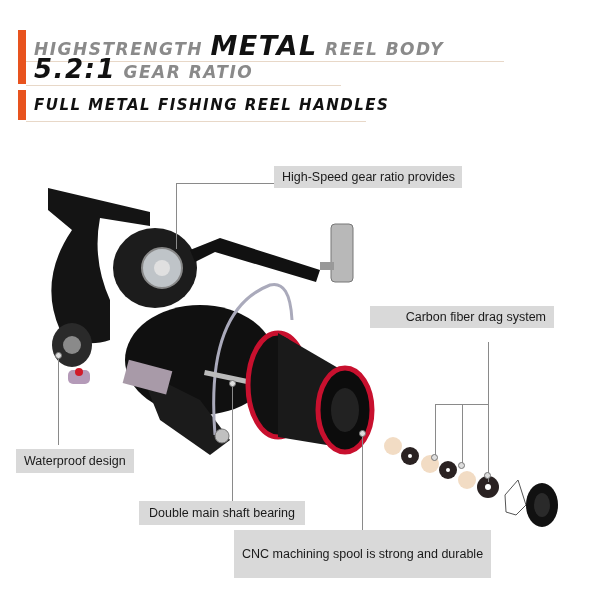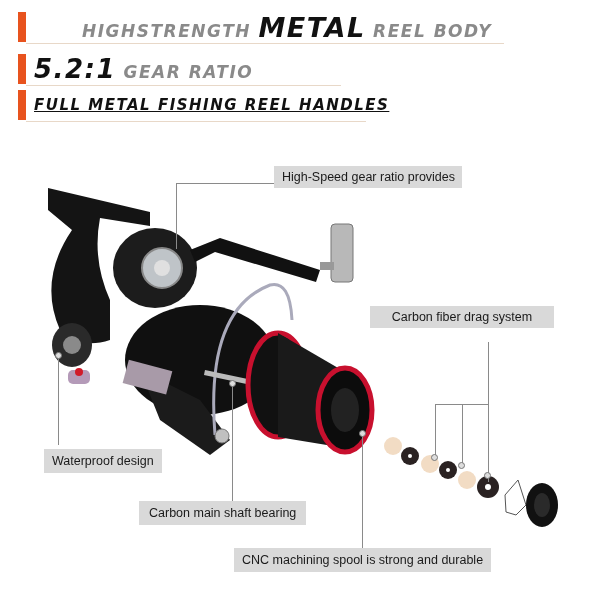--- a/index.html
+++ b/index.html
@@ -3,47 +3,47 @@
 <meta charset="utf-8">
 <style>
   html,body{margin:0;padding:0;background:#fff;}
   body{width:600px;height:600px;position:relative;overflow:hidden;font-family:"Liberation Sans",sans-serif;}
   .hdr{position:absolute;left:18px;display:flex;align-items:center;}
   .hdr .bar{width:8px;background:#e8531e;}
   .hdr .txt{padding-left:8px;font-style:italic;font-weight:bold;letter-spacing:1.5px;text-transform:uppercase;white-space:nowrap;font-family:"DejaVu Sans",sans-serif;}
   .hdr .rule{position:absolute;left:8px;bottom:-2px;height:1px;background:#e8d8c8;}
   .grey{color:#8a8a8a;}
   .blk{color:#111;}
-  .callout{position:absolute;background:#d9d9d9;color:#1a1a1a;font-size:12.5px;line-height:16px;text-align:center;padding:3px 8px;white-space:nowrap;}
+  .callout{position:absolute;background:#d9d9d9;color:#1a1a1a;font-size:12.5px;line-height:16px;text-align:right;padding:3px 8px;white-space:nowrap;}
   .line{position:absolute;background:#8a8a8a;}
   .dot{position:absolute;width:5px;height:5px;border-radius:50%;border:1px solid #777;background:#ddd;}
 </style>
 </head>
 <body>
 
-<div class="hdr" style="top:12px;height:30px;gap:48px;">
+<div class="hdr" style="top:30px;height:30px;">
   <div class="bar" style="height:30px;"></div>
   <div class="txt" style="font-size:17px;">
     <span class="grey">HIGHSTRENGTH</span>
     <span class="blk" style="font-size:27px;">METAL</span>
     <span class="grey">REEL BODY</span>
   </div>
   <div class="rule" style="width:478px;"></div>
 </div>
 <div class="hdr" style="top:54px;height:30px;">
   <div class="bar" style="height:30px;"></div>
   <div class="txt" style="font-size:17px;">
     <span class="blk" style="font-size:26px;">5.2:1</span>
     <span class="grey">GEAR RATIO</span>
   </div>
   <div class="rule" style="width:315px;"></div>
 </div>
 <div class="hdr" style="top:90px;height:30px;">
   <div class="bar" style="height:30px;"></div>
-  <div class="txt blk" style="font-size:15px;text-decoration:underline;">FULL METAL FISHING REEL HANDLES</div>
+  <div class="txt blk" style="font-size:15px;">FULL METAL FISHING REEL HANDLES</div>
   <div class="rule" style="width:340px;"></div>
 </div>
 
 <svg style="position:absolute;left:0;top:0" width="600" height="600">
 
   <path d="M48 188 L150 212 L150 226 L100 218 Q92 260 110 300 L110 340 Q80 350 60 330 Q38 280 72 230 L48 210 Z" fill="#141414"></path>
 
   <ellipse cx="155" cy="268" rx="42" ry="40" fill="#1c1c1c"></ellipse>
   <circle cx="162" cy="268" r="20" fill="#bfc4c8" stroke="#888" stroke-width="2"></circle>
   <circle cx="162" cy="268" r="8" fill="#e0e0e0"></circle>
@@ -99,15 +99,15 @@
 <div class="dot" style="left:229px;top:380px;"></div>
 <div class="line" style="left:362px;top:433px;width:1px;height:117px;"></div>
 <div class="dot" style="left:359px;top:430px;"></div>
 
 <div class="callout" style="left:274px;top:166px;width:172px;">
   <div>High-Speed gear ratio provides</div>
 </div>
 <div class="callout" style="left:370px;top:306px;width:168px;">
   <div>Carbon fiber drag system</div>
 </div>
-<div class="callout" style="left:16px;top:449px;padding:4px 8px;margin-left:28px;">Waterproof design</div>
-<div class="callout" style="left:139px;top:501px;padding:4px 10px;">Carbon main shaft bearing</div>
-<div class="callout" style="left:234px;top:548px;padding:4px 8px;">CNC machining spool is strong and durable</div>
+<div class="callout" style="left:16px;top:449px;padding:4px 8px;">Waterproof design</div>
+<div class="callout" style="left:139px;top:501px;padding:4px 10px;">Double main shaft bearing</div>
+<div class="callout" style="left:234px;top:530px;padding:16px 8px;">CNC machining spool is strong and durable</div>
 
 </body></html>

